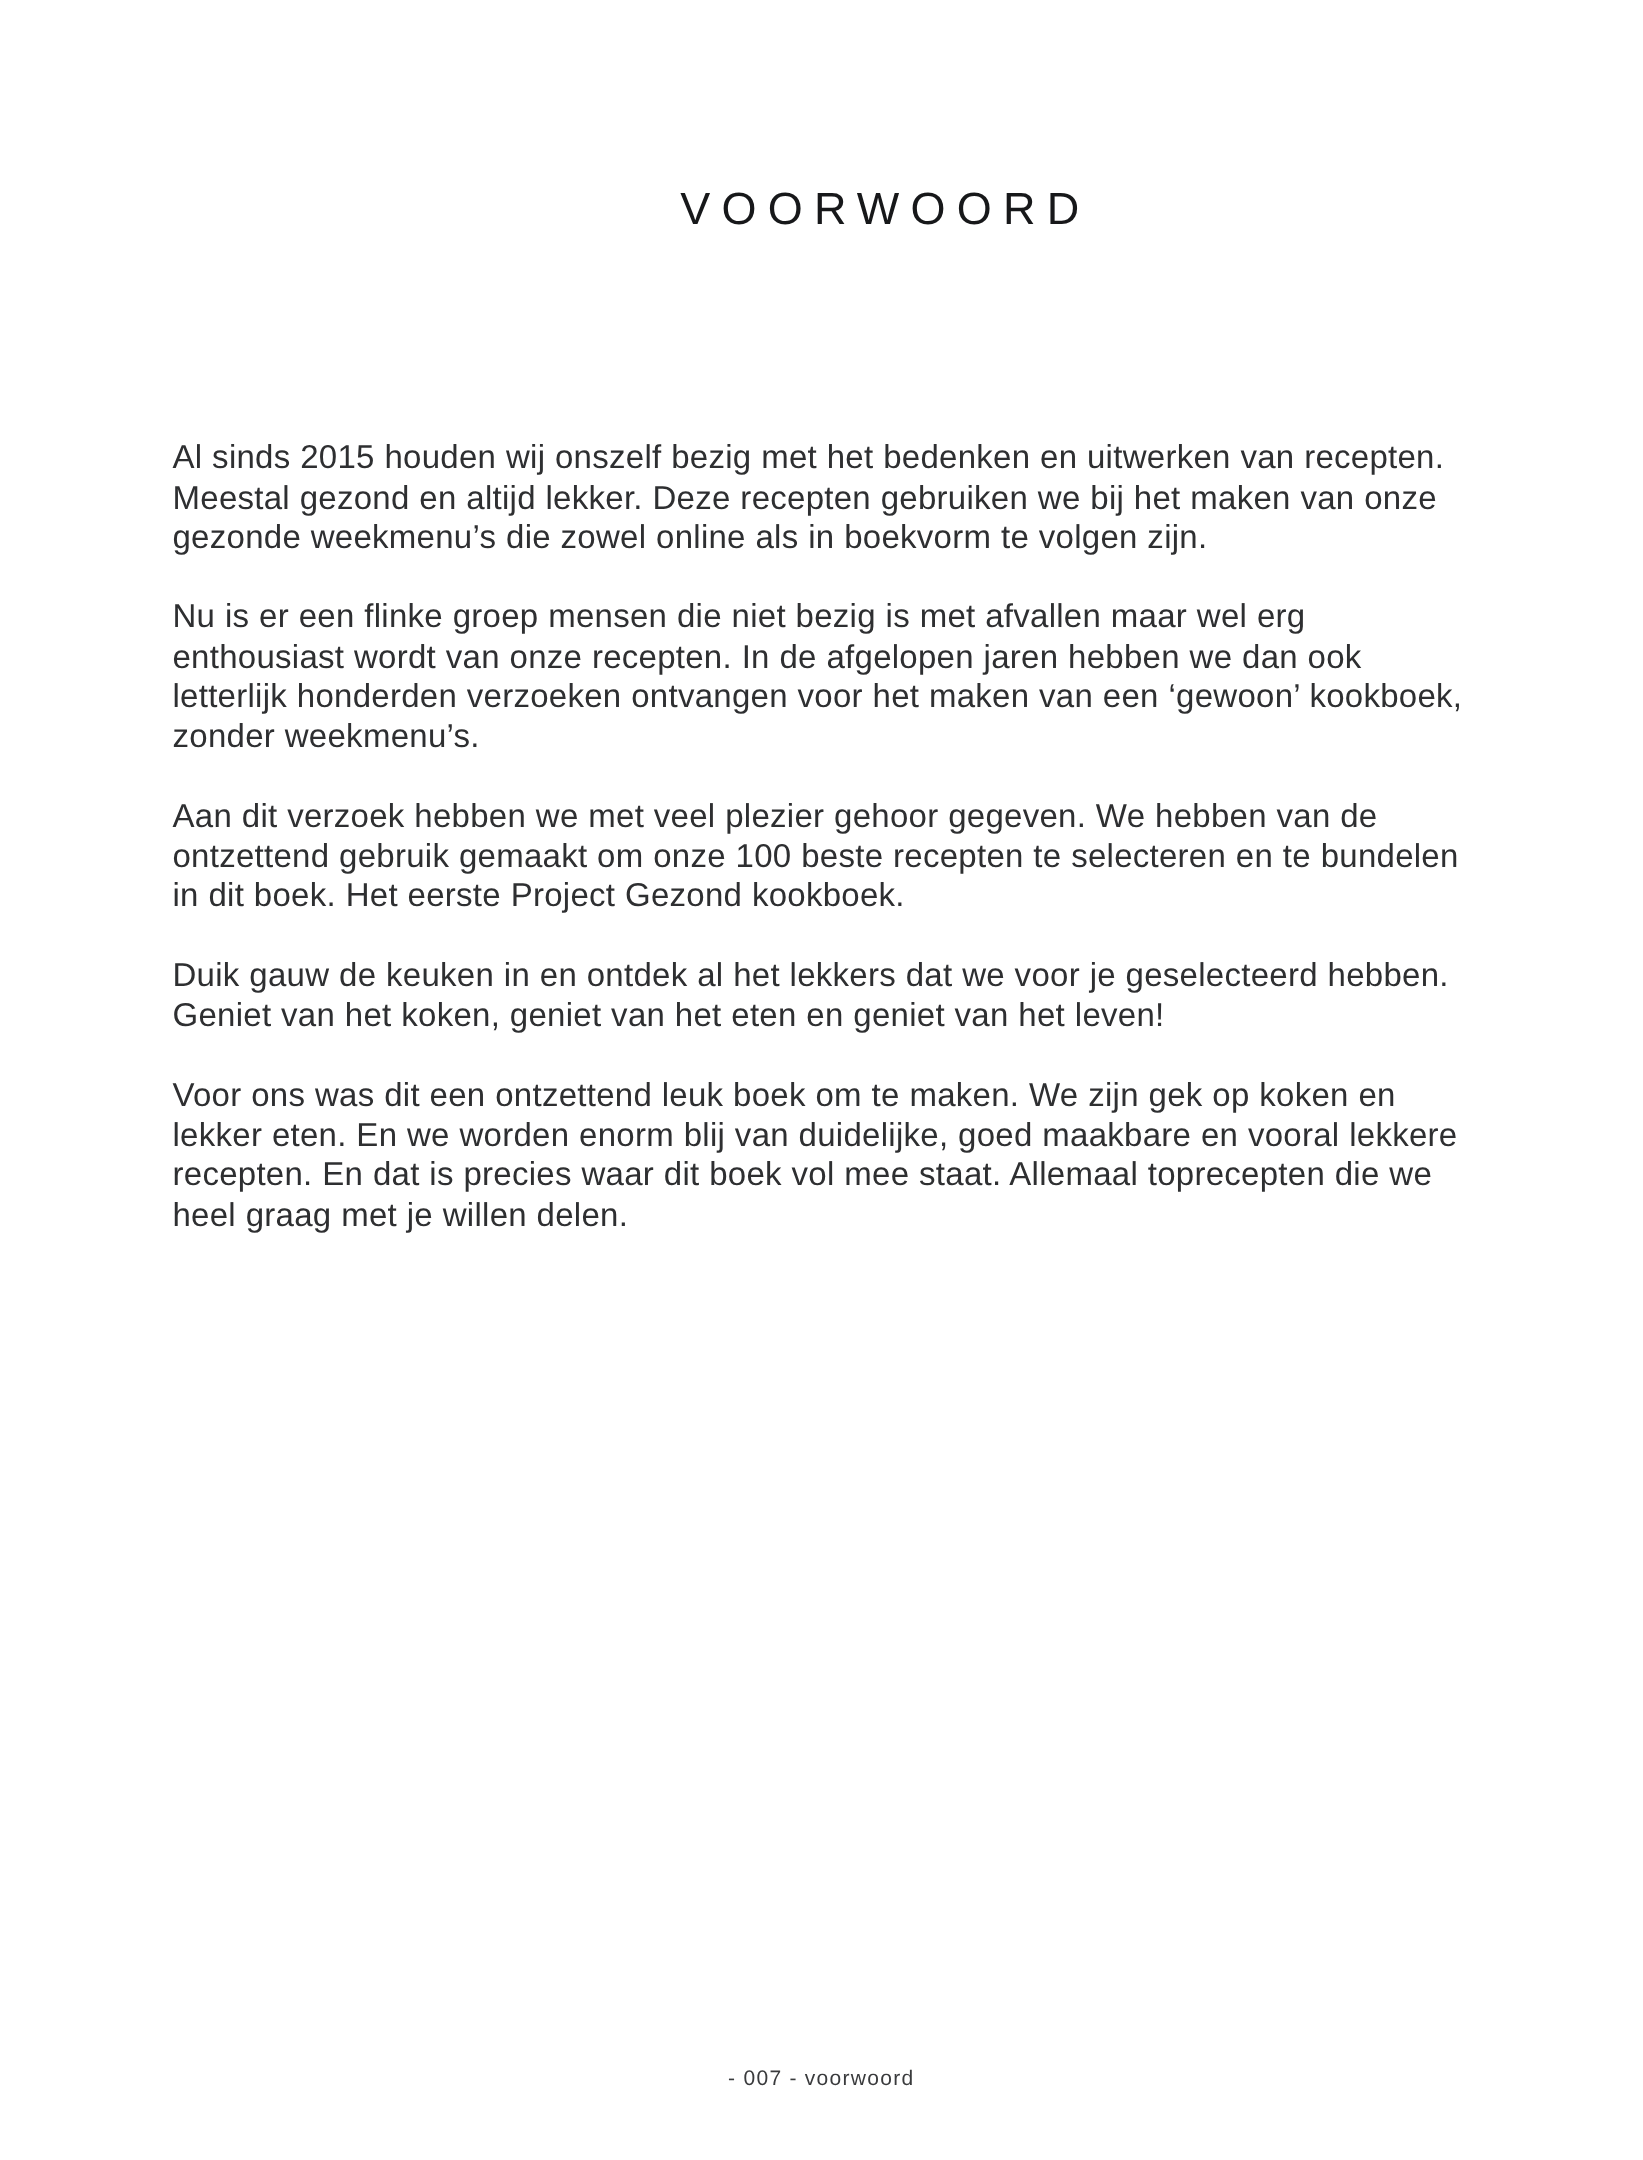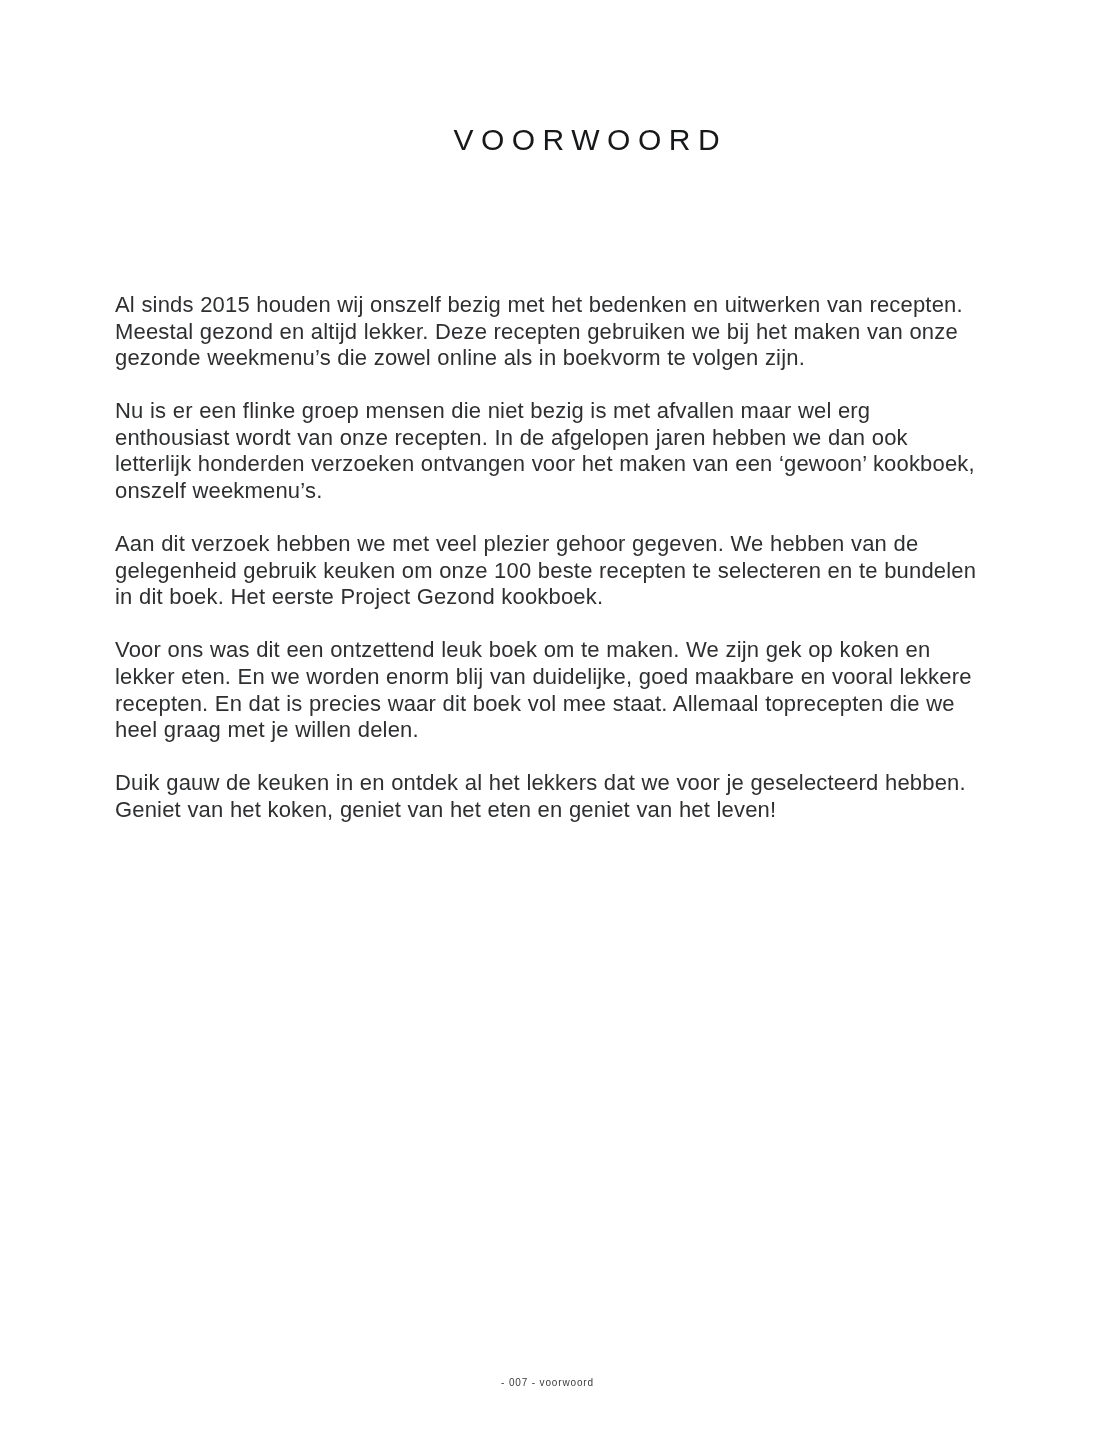--- a/index.html
+++ b/index.html
@@ -73,44 +73,44 @@
   }
 
   
   .page-footer {
     position: absolute;
     top: 1378px;
     left: 0;
     width: 1095px;
     text-align: center;
     font-family: "Liberation Sans", sans-serif;
-    font-size: 10px;
+    font-size: 14px;
     font-weight: 400;
     letter-spacing: 0.85px;
     color: #3a3b3d;
     line-height: 1;
   }
 </style>
 </head>
 <body>
 
 <div class="page">
 
   <h1 class="page-title">VOORWOORD</h1>
 
   <div class="body-column">
 
     <p class="para">Al sinds 2015 houden wij onszelf bezig met het bedenken en uitwerken van recepten. Meestal gezond en altijd lekker. Deze recepten gebruiken we bij het maken van onze gezonde weekmenu’s die zowel online als in boekvorm te volgen zijn.</p>
 
-    <p class="para">Nu is er een flinke groep mensen die niet bezig is met afvallen maar wel erg enthousiast wordt van onze recepten. In de afgelopen jaren hebben we dan ook letterlijk honderden verzoeken ontvangen voor het maken van een ‘gewoon’ kookboek, onszelf weekmenu’s.</p>
+    <p class="para">Nu is er een flinke groep mensen die niet bezig is met afvallen maar wel erg enthousiast wordt van onze recepten. In de afgelopen jaren hebben we dan ook letterlijk honderden verzoeken ontvangen voor het maken van een ‘gewoon’ kookboek, zonder weekmenu’s.</p>
 
-    <p class="para">Aan dit verzoek hebben we met veel plezier gehoor gegeven. We hebben van de gelegenheid gebruik keuken om onze 100 beste recepten te selecteren en te bundelen in dit boek. Het eerste Project Gezond kookboek.</p>
+    <p class="para">Aan dit verzoek hebben we met veel plezier gehoor gegeven. We hebben van de ontzettend gebruik gemaakt om onze 100 beste recepten te selecteren en te bundelen in dit boek. Het eerste Project Gezond kookboek.</p>
+
+    <p class="para">Duik gauw de keuken in en ontdek al het lekkers dat we voor je geselecteerd hebben. Geniet van het koken, geniet van het eten en geniet van het leven!</p>
 
     <p class="para">Voor ons was dit een ontzettend leuk boek om te maken. We zijn gek op koken en lekker eten. En we worden enorm blij van duidelijke, goed maakbare en vooral lekkere recepten. En dat is precies waar dit boek vol mee staat. Allemaal toprecepten die we heel graag met je willen delen.</p>
-
-    <p class="para">Duik gauw de keuken in en ontdek al het lekkers dat we voor je geselecteerd hebben. Geniet van het koken, geniet van het eten en geniet van het leven!</p>
 
 
   </div>
 
   <div class="page-footer">- 007 - voorwoord</div>
 
 </div>
 
 </body></html>

